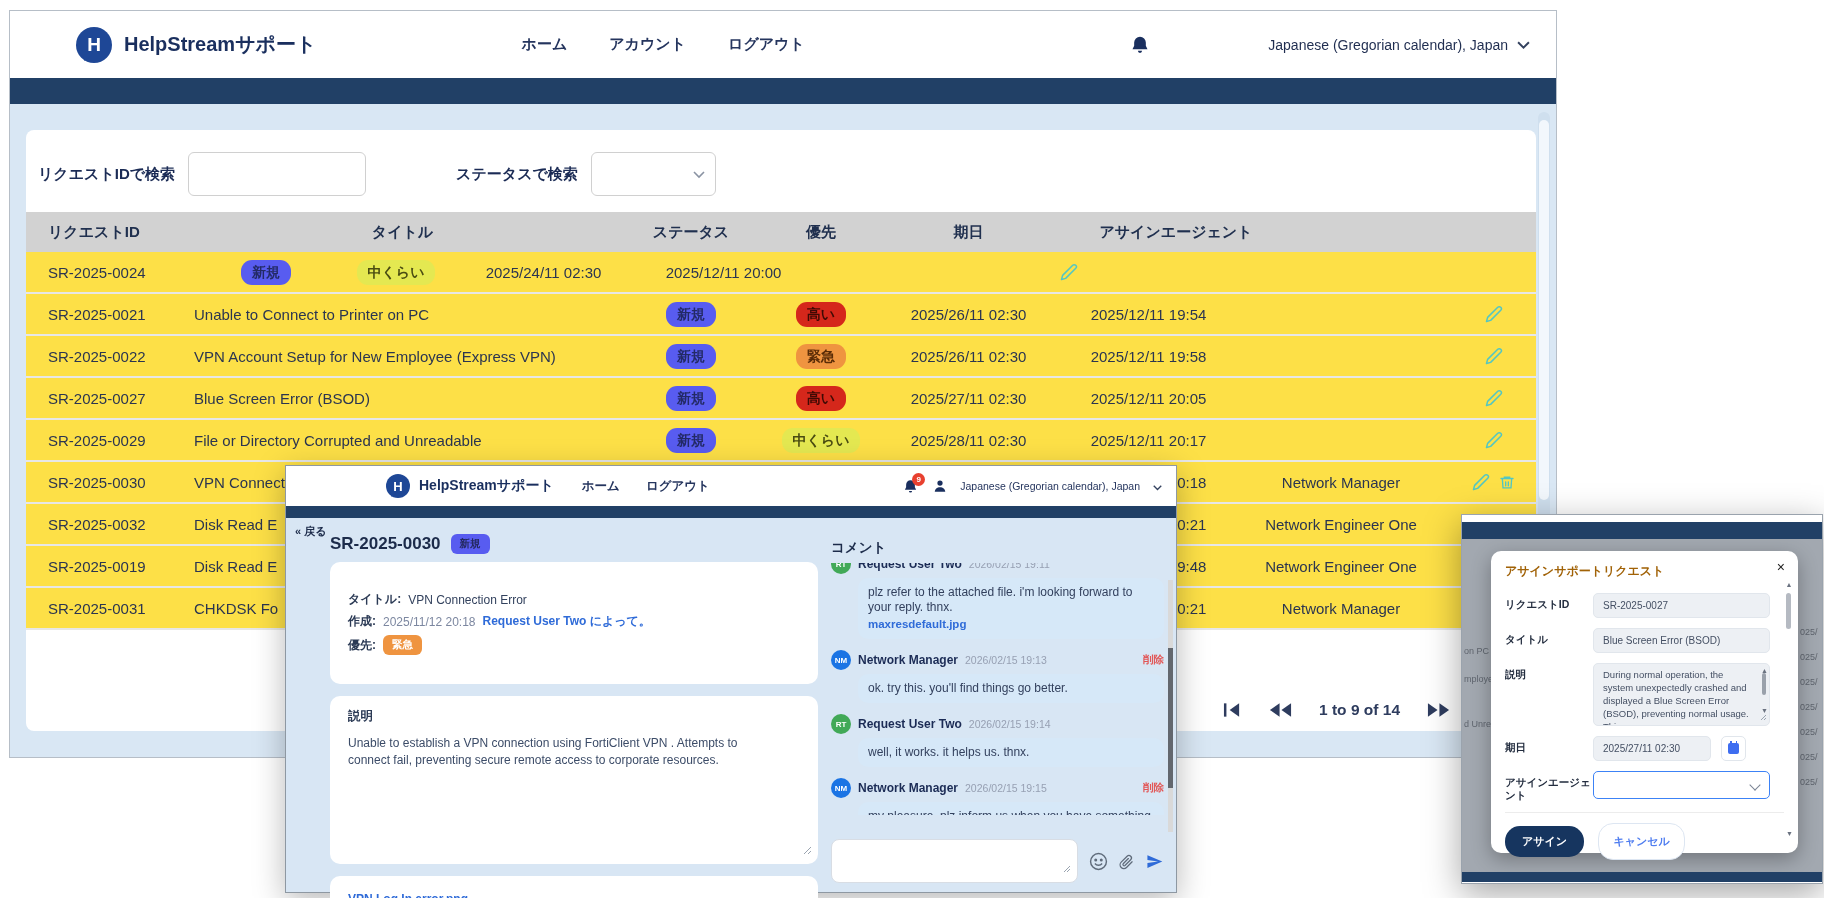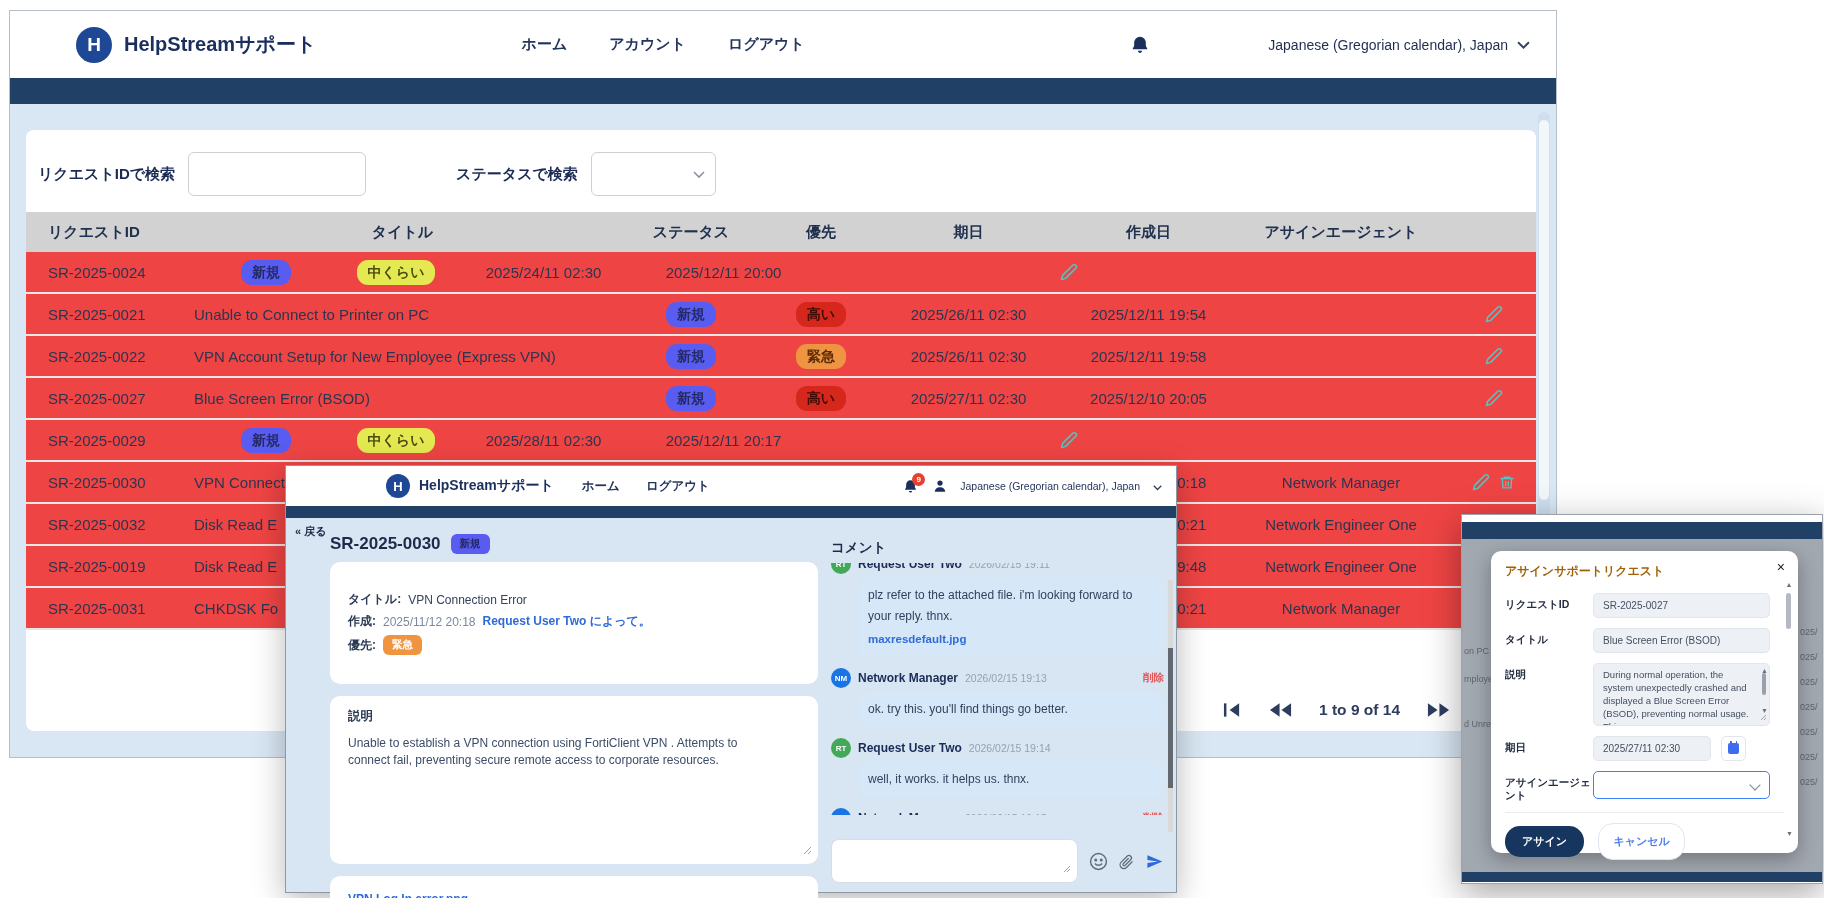--- a/index.html
+++ b/index.html
@@ -30,21 +30,21 @@
   .search-row{display:flex;align-items:center;padding:22px 0 0 12px;}
   .s-label{font-size:15px;font-weight:700;color:#1b2b55;white-space:nowrap;}
   .s-input{width:178px;height:44px;border:1px solid #d0d0d0;border-radius:6px;margin-left:13px;
     font-size:14px;padding:0 10px;outline:none;background:#fff;}
   .s-select{width:125px;height:44px;border:1px solid #d0d0d0;border-radius:6px;margin-left:13px;
     position:relative;background:#fff;}
   .s-select svg{position:absolute;right:10px;top:18px;}
   .gap90{width:90px;}
   .thead,.t-row{display:flex;align-items:center;}
   .thead{height:40px;background:#d2d2d2;margin-top:16px;font-weight:700;color:#20304f;font-size:15px;}
-  .t-row{height:42px;border-bottom:2px solid #e7e7e7;color:#2b3550;font-size:15px;background:#ef4444;}
+  .t-row{height:42px;border-bottom:2px solid #e7e7e7;color:#2b3550;font-size:15px;background:#fde047;}
   .t-cell{display:flex;align-items:center;justify-content:center;height:100%;white-space:nowrap;}
   .c-id{width:160px;justify-content:flex-start;padding-left:22px;}
   .c-title{width:425px;justify-content:flex-start;padding-left:8px;}
   .c-status{width:160px;}
   .c-pri{width:100px;}
   .c-due{width:195px;}
   .c-created{width:165px;}
   .c-agent{width:220px;}
   .c-act{width:85px;display:flex;gap:9px;justify-content:center;align-items:center;height:100%;}
   .pill{font-size:14px;font-weight:700;border-radius:11px;padding:4px 11px;line-height:17px;}
@@ -92,21 +92,21 @@
   .c-list{margin-top:6px;height:252px;overflow:hidden;}
   .comment{margin-bottom:11px;}
   .comment:first-child{margin-top:-9px;}
   .c-head{display:flex;align-items:center;gap:7px;}
   .avatar{width:20px;height:20px;border-radius:50%;color:#fff;font-size:8px;font-weight:700;
     display:flex;align-items:center;justify-content:center;flex:none;}
   .c-author{font-size:12px;font-weight:700;color:#1b2b55;white-space:nowrap;}
   .c-time{font-size:10.5px;color:#97a0b3;white-space:nowrap;}
   .c-del{margin-left:auto;font-size:10.5px;color:#e25555;font-weight:600;cursor:pointer;}
   .bubble{margin:4px 0 0 27px;background:#d6e8f8;border-radius:10px;padding:7px 10px;
-    font-size:12px;line-height:21px;color:#33415e;}
+    font-size:12px;line-height:15px;color:#33415e;}
   .b-att{color:#2f6bd8;font-weight:600;margin-top:2px;display:block;font-size:11.5px;}
   .c-scroll{position:absolute;right:-9px;top:46px;width:5px;height:252px;background:#d9d9d9;}
   .c-thumb{position:absolute;top:68px;left:0;height:140px;width:5px;background:#63676e;}
   .cm-input-row{position:absolute;left:545px;bottom:9px;width:333px;display:flex;align-items:center;gap:11px;}
   .cm-box{flex:1;height:44px;background:#fff;border:1px solid #d8dde4;border-radius:8px;position:relative;}
 
   
   #aw{left:1461px;top:514px;width:362px;height:370px;border:1px solid #9aa3ad;
     box-shadow:0 10px 34px rgba(0,0,0,.35);}
   .aw-strip{height:7px;background:#fff;}
@@ -184,21 +184,20 @@
               <path d="m1 1 5 5 5-5"></path>
             </svg>
         </div>
       </div>
       <div class="thead">
         <div class="t-cell c-id">リクエストID</div>
         <div class="t-cell c-title" style="justify-content:center;">タイトル</div>
         <div class="t-cell c-status">ステータス</div>
         <div class="t-cell c-pri">優先</div>
         <div class="t-cell c-due">期日</div>
-        <div class="t-cell c-created">作成日</div>
         <div class="t-cell c-agent">アサインエージェント</div>
         <div class="t-cell c-act"></div>
       </div>
       <div id="rows">
           <div class="t-row">
             <div class="t-cell c-id">SR-2025-0024</div>
             <div class="t-cell c-status">
               <span class="pill pill-status">新規</span>
             </div>
             <div class="t-cell c-pri">
@@ -258,32 +257,33 @@
           <div class="t-row">
             <div class="t-cell c-id">SR-2025-0027</div>
             <div class="t-cell c-title">Blue Screen Error (BSOD)</div>
             <div class="t-cell c-status">
               <span class="pill pill-status">新規</span>
             </div>
             <div class="t-cell c-pri">
               <span class="pill pri-high">高い</span>
             </div>
             <div class="t-cell c-due">2025/27/11 02:30</div>
-            <div class="t-cell c-created">2025/12/10 20:05</div>
+            <div class="t-cell c-created">2025/12/11 20:05</div>
             <div class="t-cell c-agent"></div>
             <div class="c-act">
               <span class="icon-btn">
                 <svg width="18" height="18" viewBox="0 0 24 24" fill="none" stroke="#53c6c3" stroke-width="2" stroke-linecap="round" stroke-linejoin="round">
                   <path d="M17 3a2.8 2.8 0 1 1 4 4L7.5 20.5 2 22l1.5-5.5Z"></path>
                 </svg>
               </span>
             </div>
           </div>
           <div class="t-row">
             <div class="t-cell c-id">SR-2025-0029</div>
+            <div class="t-cell c-title">File or Directory Corrupted and Unreadable</div>
             <div class="t-cell c-status">
               <span class="pill pill-status">新規</span>
             </div>
             <div class="t-cell c-pri">
               <span class="pill pri-medium">中くらい</span>
             </div>
             <div class="t-cell c-due">2025/28/11 02:30</div>
             <div class="t-cell c-created">2025/12/11 20:17</div>
             <div class="t-cell c-agent"></div>
             <div class="c-act">

